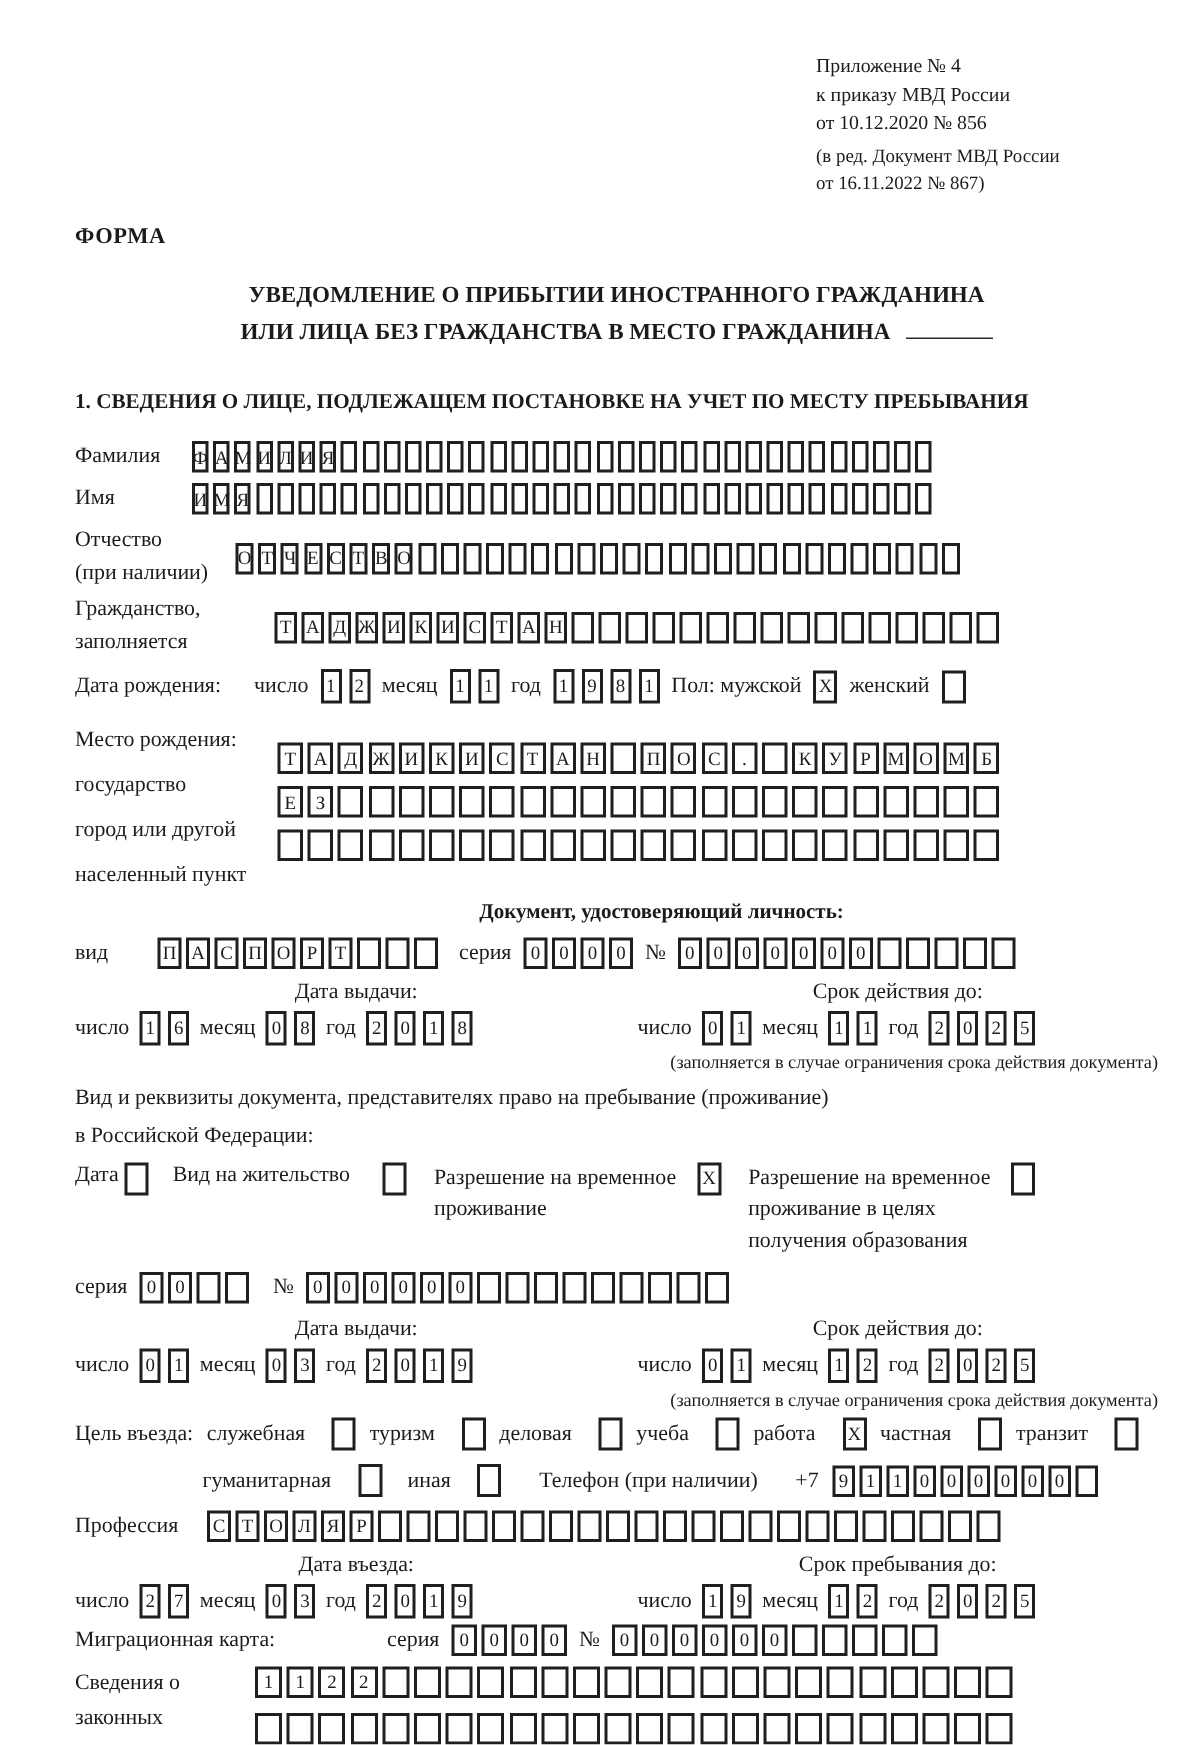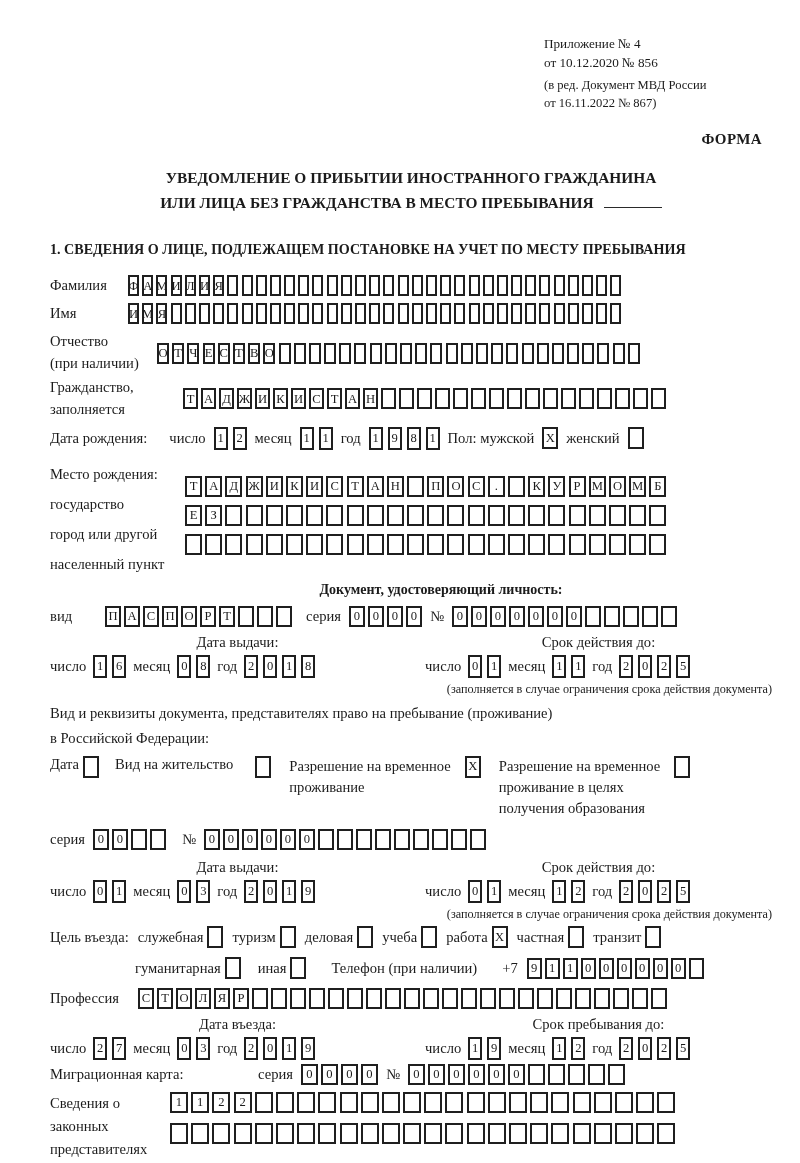--- a/index.html
+++ b/index.html
@@ -6,21 +6,21 @@
   html,body { margin:0; padding:0; }
   body {
     width:800px; height:1163px; overflow:hidden;
     background:#ffffff; color:#1b1b1b;
     font-family:"Liberation Serif","DejaVu Serif",serif;
   }
   .page { padding:34px 28px 0 50px; }
 
   .hdr-block { margin-left:auto; margin-right:12px; width:216px; font-size:13.2px; line-height:1.45; }
   .hdr-block .rev { font-size:12.6px; margin-top:5px; line-height:1.42; }
-  .forma { text-align:right; font-weight:bold; font-size:15px; margin:18px 10px 0 0; letter-spacing:.4px; }
+  .forma { text-align:left; font-weight:bold; font-size:15px; margin:18px 10px 0 0; letter-spacing:.4px; }
 
   .title { text-align:center; font-weight:bold; font-size:15.4px; line-height:1.6; margin-top:18px; }
   .uslot { display:inline-block; width:58px; border-bottom:1.7px solid #2a2a2a; height:.95em; margin-left:10px; }
 
   .sec1 { font-weight:bold; font-size:14.1px; margin-top:26px; margin-bottom:17px; }
 
   .row { display:flex; align-items:center; margin-bottom:7px; }
   .row.top { align-items:center; }
   .lbl { font-size:14.6px; flex:0 0 auto; }
   .lblcol { font-size:14.6px; line-height:1.5; flex:0 0 auto; }
@@ -53,45 +53,46 @@
   .dates-head { font-size:14.6px; text-align:center; margin-bottom:4px; }
   .dates-row { display:flex; align-items:center; gap:7px; }
   .dates-note { font-size:12.2px; text-align:right; margin-top:4px; }
 
   .restext { font-size:14.6px; line-height:1.75; margin-bottom:4px; }
 
   .cbline { display:flex; align-items:flex-start; margin-bottom:10px; }
   .cb-label-multi { font-size:14.6px; text-align:left; line-height:1.45; }
 
   .purpose { display:flex; align-items:center; gap:9px; margin-bottom:9px; font-size:14.6px; flex-wrap:nowrap; }
-  .purpose .pair { display:flex; align-items:center; gap:4px; }
+  .purpose .pair { display:flex; align-items:center; gap:18px; }
 
   .rep-block { display:flex; align-items:flex-start; margin-top:2px; }
   .rep-rows > .cellrow { margin-bottom:10px; }
 </style>
 </head>
 <body>
 
 <div class="page">
 
   <div class="hdr-block">
     <div>Приложение № 4</div>
+    <div>к приказу МВД России</div>
     <div>от 10.12.2020 № 856</div>
     <div class="rev">
       <div>(в ред. Документ МВД России</div>
       <div>от 16.11.2022 № 867)</div>
     </div>
   </div>
 
   <div class="forma">ФОРМА</div>
 
   <div class="title">
     <div>УВЕДОМЛЕНИЕ О ПРИБЫТИИ ИНОСТРАННОГО ГРАЖДАНИНА</div>
     <div>
-      <span>ИЛИ ЛИЦА БЕЗ ГРАЖДАНСТВА В МЕСТО ПРЕБЫВАНИЯ</span><span class="uslot"></span>
+      <span>ИЛИ ЛИЦА БЕЗ ГРАЖДАНСТВА В МЕСТО ГРАЖДАНИНА</span><span class="uslot"></span>
     </div>
   </div>
 
   <div class="sec1">1. СВЕДЕНИЯ О ЛИЦЕ, ПОДЛЕЖАЩЕМ ПОСТАНОВКЕ НА УЧЕТ ПО МЕСТУ ПРЕБЫВАНИЯ</div>
 
   <div class="row">
     <span class="lbl" style="width:78px">Фамилия</span>
     <div class="cellrow c-name">
         <span class="cell">Ф</span>
         <span class="cell">А</span>

